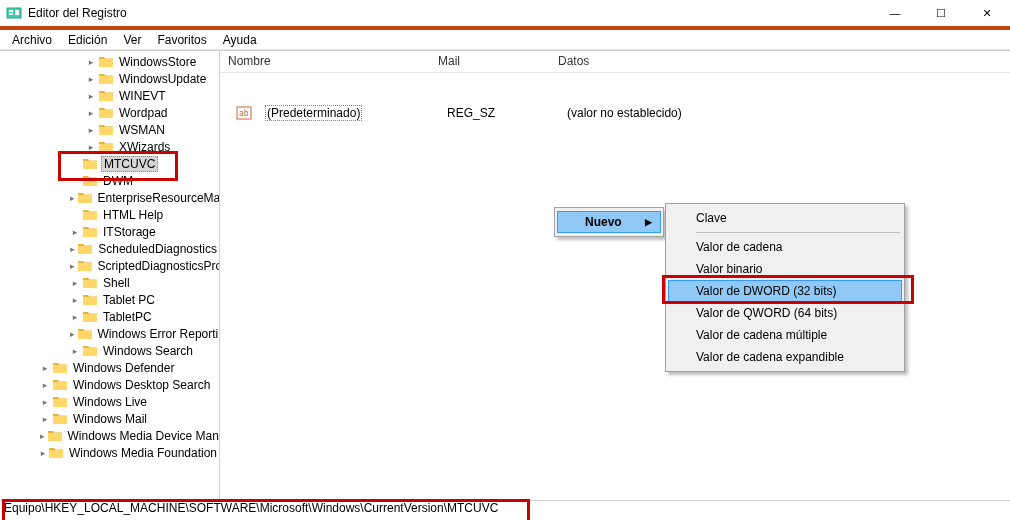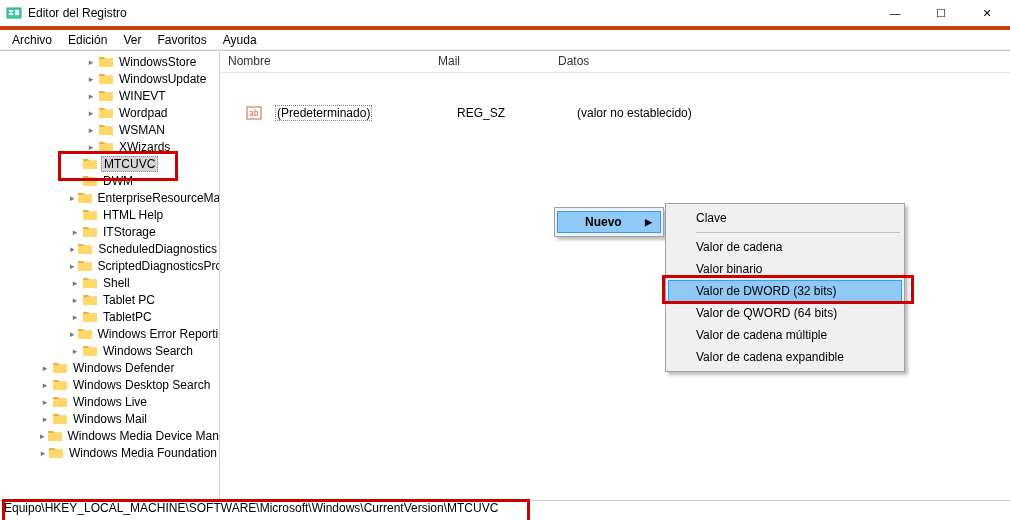--- a/index.html
+++ b/index.html
@@ -107,21 +107,21 @@
   .col-data  { flex: 1; }
 
   .list-body { flex: 1; position: relative; }
   .value-row {
     display: flex;
     height: 20px;
     align-items: center;
   }
   .value-row .vicon {
     width: 35px; height: 14px;
-    margin: 0 4px 0 16px;
+    margin: 0 4px 0 6px;
     flex-shrink: 0;
     display: inline-flex; align-items: center; justify-content: center;
   }
   .value-row .vname { width: 182px; }
   .value-row .vname span.dottedsel {
     border: 1px dotted #888;
     padding: 0 1px;
   }
   .value-row .vtype { width: 120px; }
   .value-row .vdata { flex: 1; }

